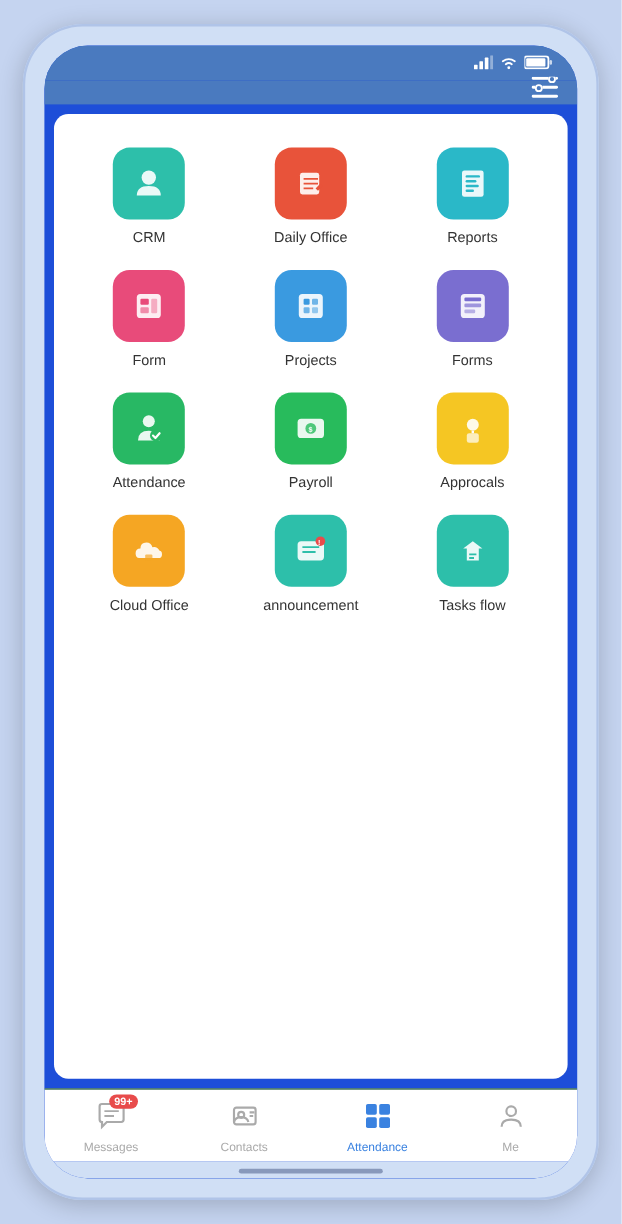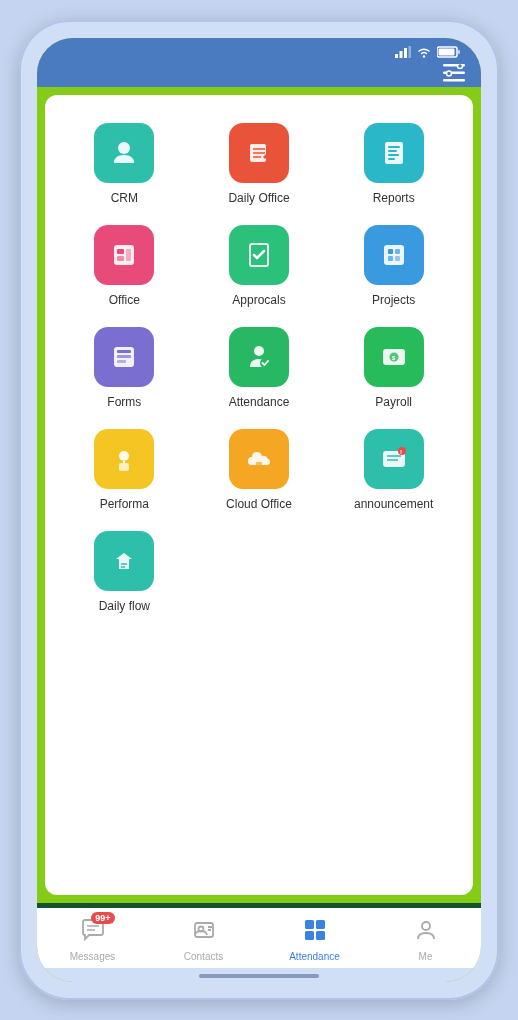--- a/index.html
+++ b/index.html
@@ -18,21 +18,21 @@
       background: #d0dff5;
       border-radius: 50px;
       padding: 18px;
       box-shadow: inset 0 0 0 2px #b0c4e8, 0 4px 20px rgba(0,0,0,0.2);
       display: flex;
       flex-direction: column;
       overflow: hidden;
     }
     .screen {
       flex: 1;
-      background: #84cc16;
+      background: #1d4ed8;
       border-radius: 36px;
       overflow: hidden;
       display: flex;
       flex-direction: column;
     }
     
     .status-bar {
       background: #4a7abf;
       display: flex;
       justify-content: space-between;
@@ -122,21 +122,21 @@
     .icon-orange { background: #f5a623; }
     .icon-green3 { background: #28bb5c; }
     .icon-yellow { background: #f5c623; }
     .icon-teal2 { background: #2dbfaa; }
     .icon-gold { background: #f5a623; }
     .icon-teal3 { background: #2dbfaa; }
 
     
     .bottom-nav {
       background: white;
-      border-top: 5px solid #14532d;
+      border-top: 1px solid #14532d;
       display: flex;
       justify-content: space-around;
       padding: 10px 0 6px;
     }
     .nav-item {
       display: flex;
       flex-direction: column;
       align-items: center;
       gap: 3px;
       cursor: pointer;
@@ -279,30 +279,21 @@
           </div>
           <div class="app-item">
             <div class="app-icon icon-pink">
               <svg class="icon-svg" viewBox="0 0 32 32">
                 <rect x="6" y="6" width="20" height="20" rx="3" fill="white" opacity="0.9"></rect>
                 <rect x="9" y="10" width="7" height="5" rx="1" fill="#e84b7a"></rect>
                 <rect x="9" y="17" width="7" height="5" rx="1" fill="#e84b7a" opacity="0.6"></rect>
                 <rect x="18" y="10" width="5" height="12" rx="1" fill="#e84b7a" opacity="0.4"></rect>
               </svg>
             </div>
-            <span class="app-label">Office</span>
-          </div>
-          <div class="app-item">
-            <div class="app-icon icon-green">
-              <svg class="icon-svg" viewBox="0 0 32 32">
-                <rect x="7" y="5" width="18" height="22" rx="2" stroke="white" stroke-width="2" fill="none" opacity="0.9"></rect>
-                <polyline points="11,16 14,19 21,12" stroke="white" stroke-width="2.5" fill="none" stroke-linecap="round" stroke-linejoin="round"></polyline>
-              </svg>
-            </div>
-            <span class="app-label">Approcals</span>
+            <span class="app-label">Form</span>
           </div>
           <div class="app-item">
             <div class="app-icon icon-blue2">
               <svg class="icon-svg" viewBox="0 0 32 32">
                 <rect x="6" y="6" width="20" height="20" rx="3" fill="white" opacity="0.9"></rect>
                 <rect x="10" y="10" width="5" height="5" rx="1" fill="#3a9ae0"></rect>
                 <rect x="17" y="10" width="5" height="5" rx="1" fill="#3a9ae0" opacity="0.7"></rect>
                 <rect x="10" y="17" width="5" height="5" rx="1" fill="#3a9ae0" opacity="0.7"></rect>
                 <rect x="17" y="17" width="5" height="5" rx="1" fill="#3a9ae0" opacity="0.5"></rect>
               </svg>
@@ -342,21 +333,21 @@
             <span class="app-label">Payroll</span>
           </div>
           <div class="app-item">
             <div class="app-icon icon-yellow">
               <svg class="icon-svg" viewBox="0 0 32 32">
                 <circle cx="16" cy="13" r="5" fill="white" opacity="0.9"></circle>
                 <rect x="11" y="20" width="10" height="8" rx="2" fill="white" opacity="0.7"></rect>
                 <line x1="16" y1="18" x2="16" y2="20" stroke="white" stroke-width="2"></line>
               </svg>
             </div>
-            <span class="app-label">Performa</span>
+            <span class="app-label">Approcals</span>
           </div>
           <div class="app-item">
             <div class="app-icon icon-gold">
               <svg class="icon-svg" viewBox="0 0 32 32">
                 <path d="M8 22 Q5 22 5 18 Q5 14 9 14 Q9 9 14 9 Q18 9 19 13 Q23 12 25 16 Q27 16 27 19 Q27 22 24 22 Z" fill="white" opacity="0.9"></path>
                 <rect x="13" y="19" width="6" height="5" rx="1" fill="#f5a623" opacity="0.7"></rect>
               </svg>
             </div>
             <span class="app-label">Cloud Office</span>
           </div>
@@ -373,21 +364,21 @@
             <span class="app-label">announcement</span>
           </div>
           <div class="app-item">
             <div class="app-icon icon-teal3">
               <svg class="icon-svg" viewBox="0 0 32 32">
                 <path d="M8 14 L16 8 L24 14 L21 14 L21 24 L11 24 L11 14 Z" fill="white" opacity="0.9"></path>
                 <line x1="13" y1="19" x2="19" y2="19" stroke="#2dbfaa" stroke-width="1.5"></line>
                 <line x1="13" y1="22" x2="17" y2="22" stroke="#2dbfaa" stroke-width="1.5"></line>
               </svg>
             </div>
-            <span class="app-label">Daily flow</span>
+            <span class="app-label">Tasks flow</span>
           </div>
         </div>
     </div>
 
     <div class="bottom-nav" id="bottom-nav">
     <div class="nav-item">
           <span class="nav-icon " style="color: rgb(170, 170, 170);"><svg width="24" height="24" viewBox="0 0 24 24" fill="currentColor">
               <path d="M2 4 Q2 2 4 2 L20 2 Q22 2 22 4 L22 15 Q22 17 20 17 L8 17 L4 21 L4 17 L4 17 Q2 17 2 15 Z" fill="none" stroke="currentColor" stroke-width="1.8"></path>
               <line x1="6" y1="8" x2="18" y2="8" stroke="currentColor" stroke-width="1.5"></line>
               <line x1="6" y1="12" x2="14" y2="12" stroke="currentColor" stroke-width="1.5"></line>

